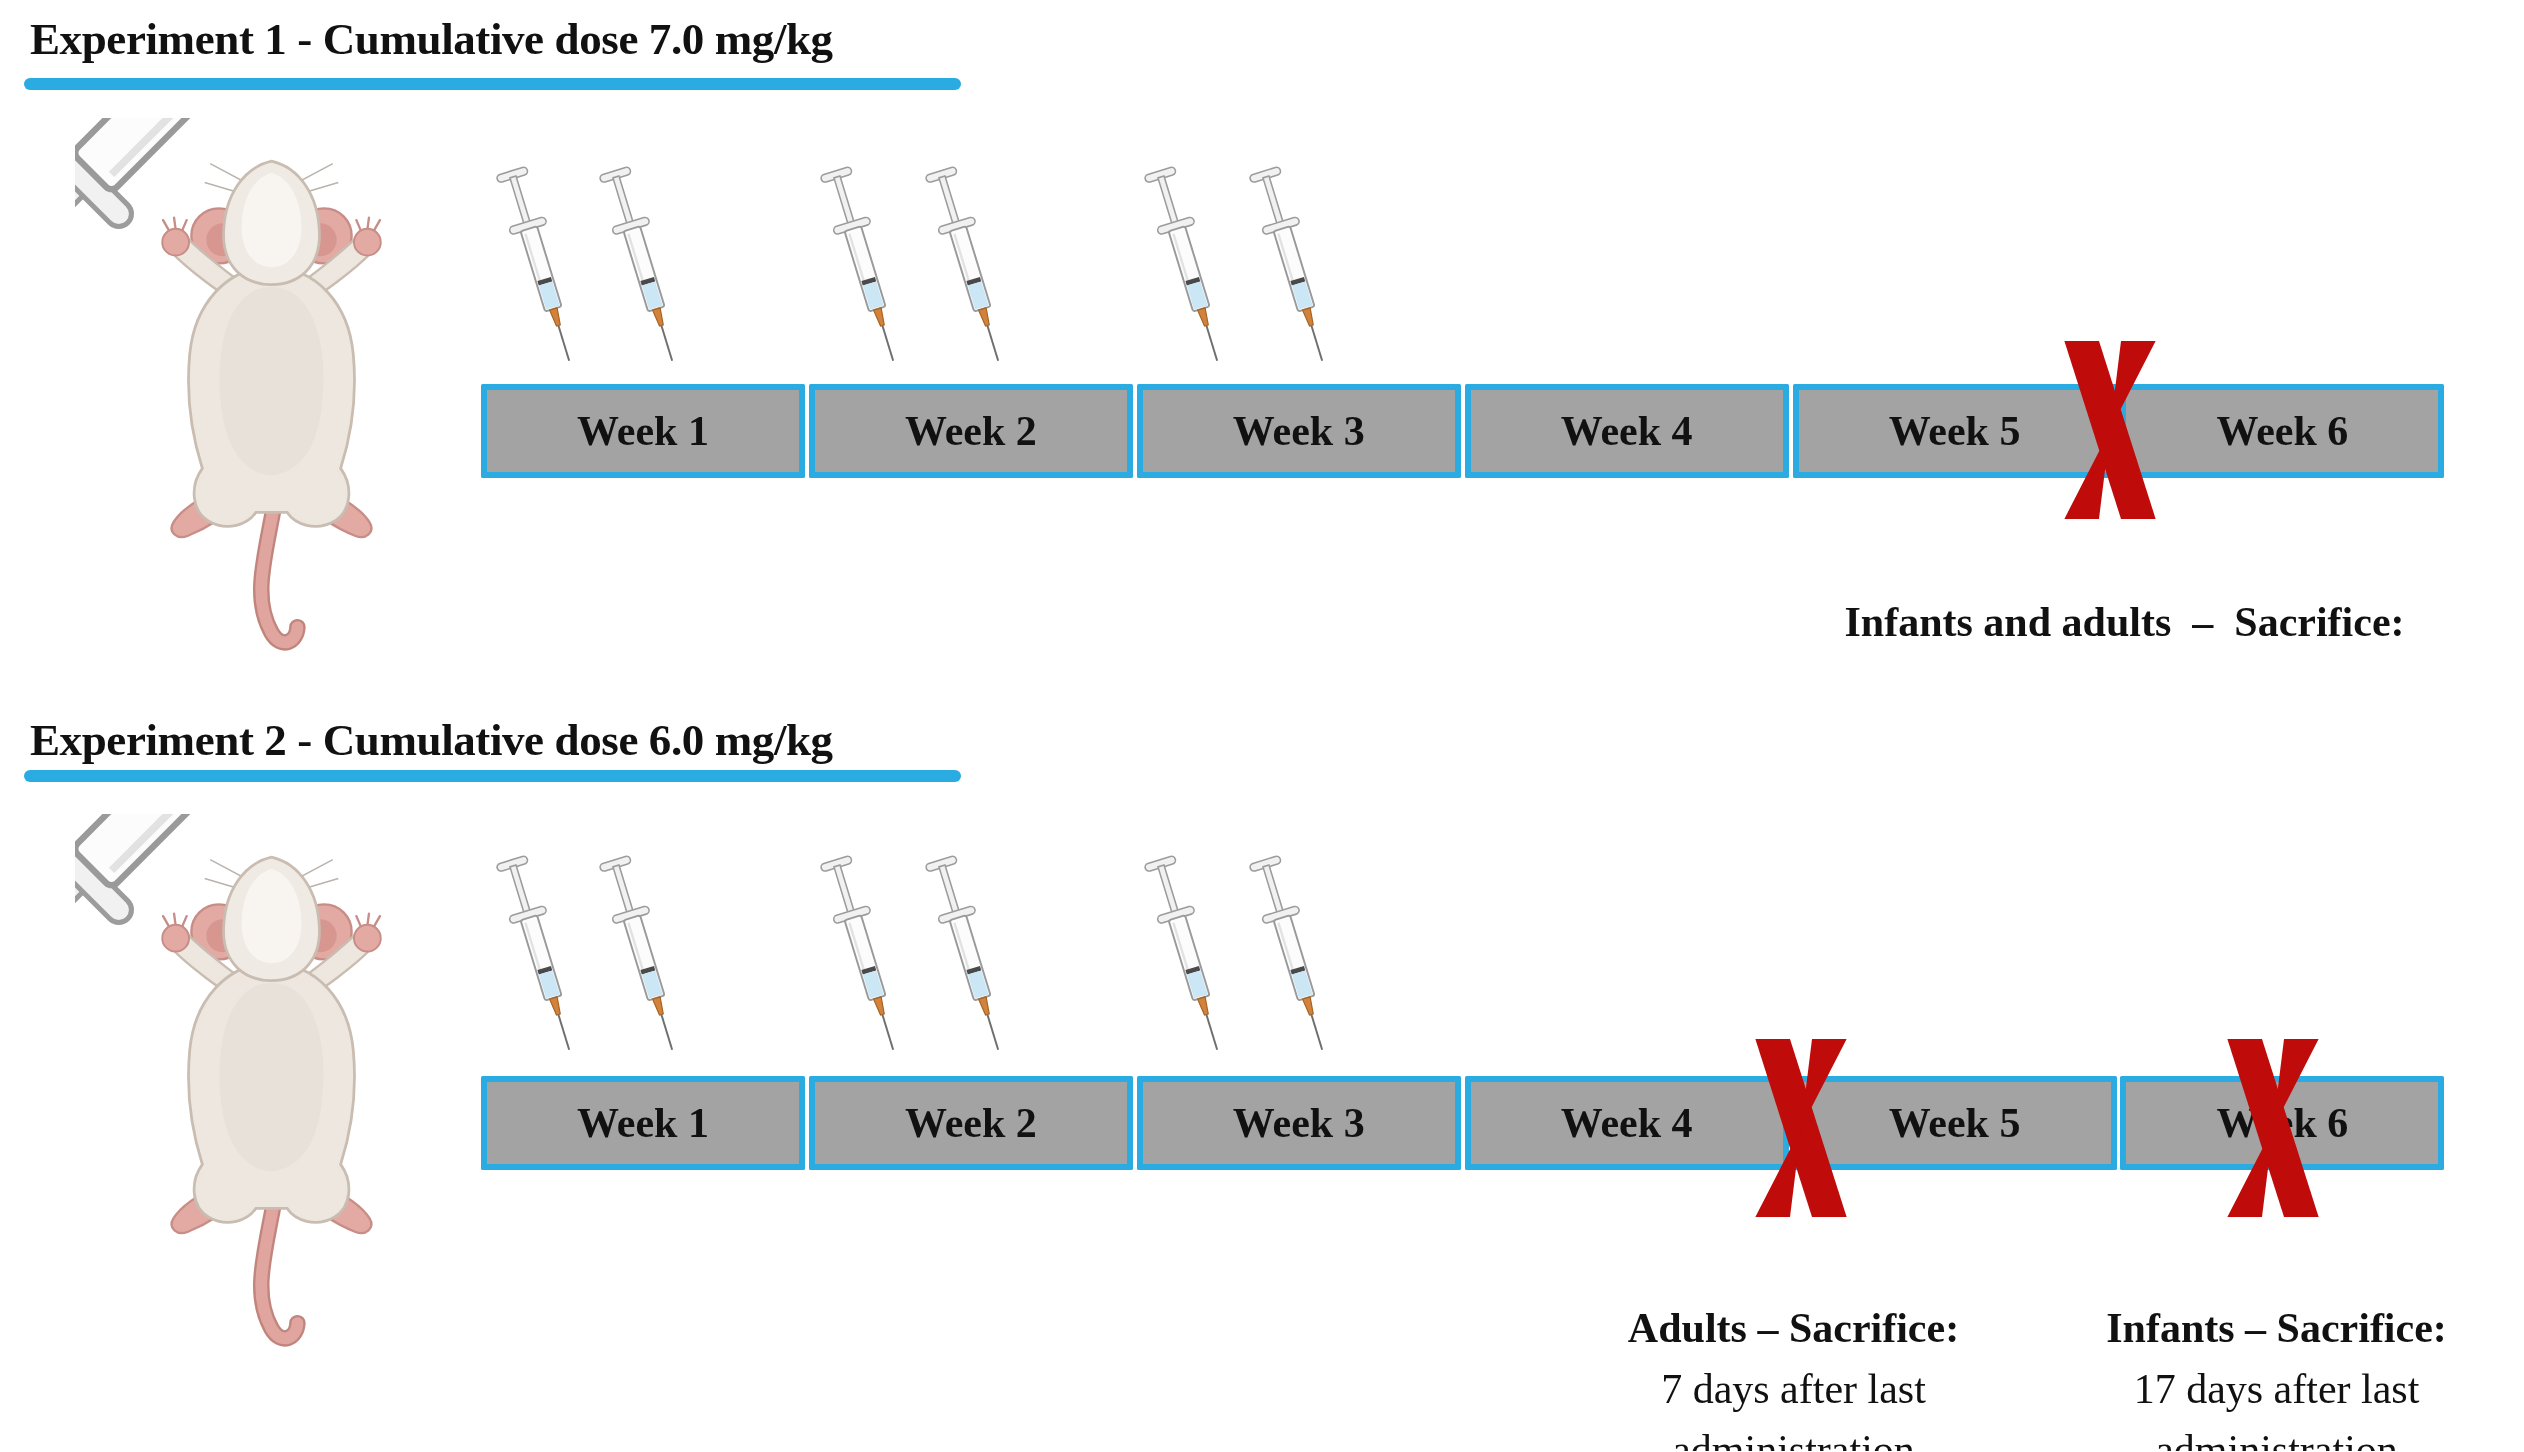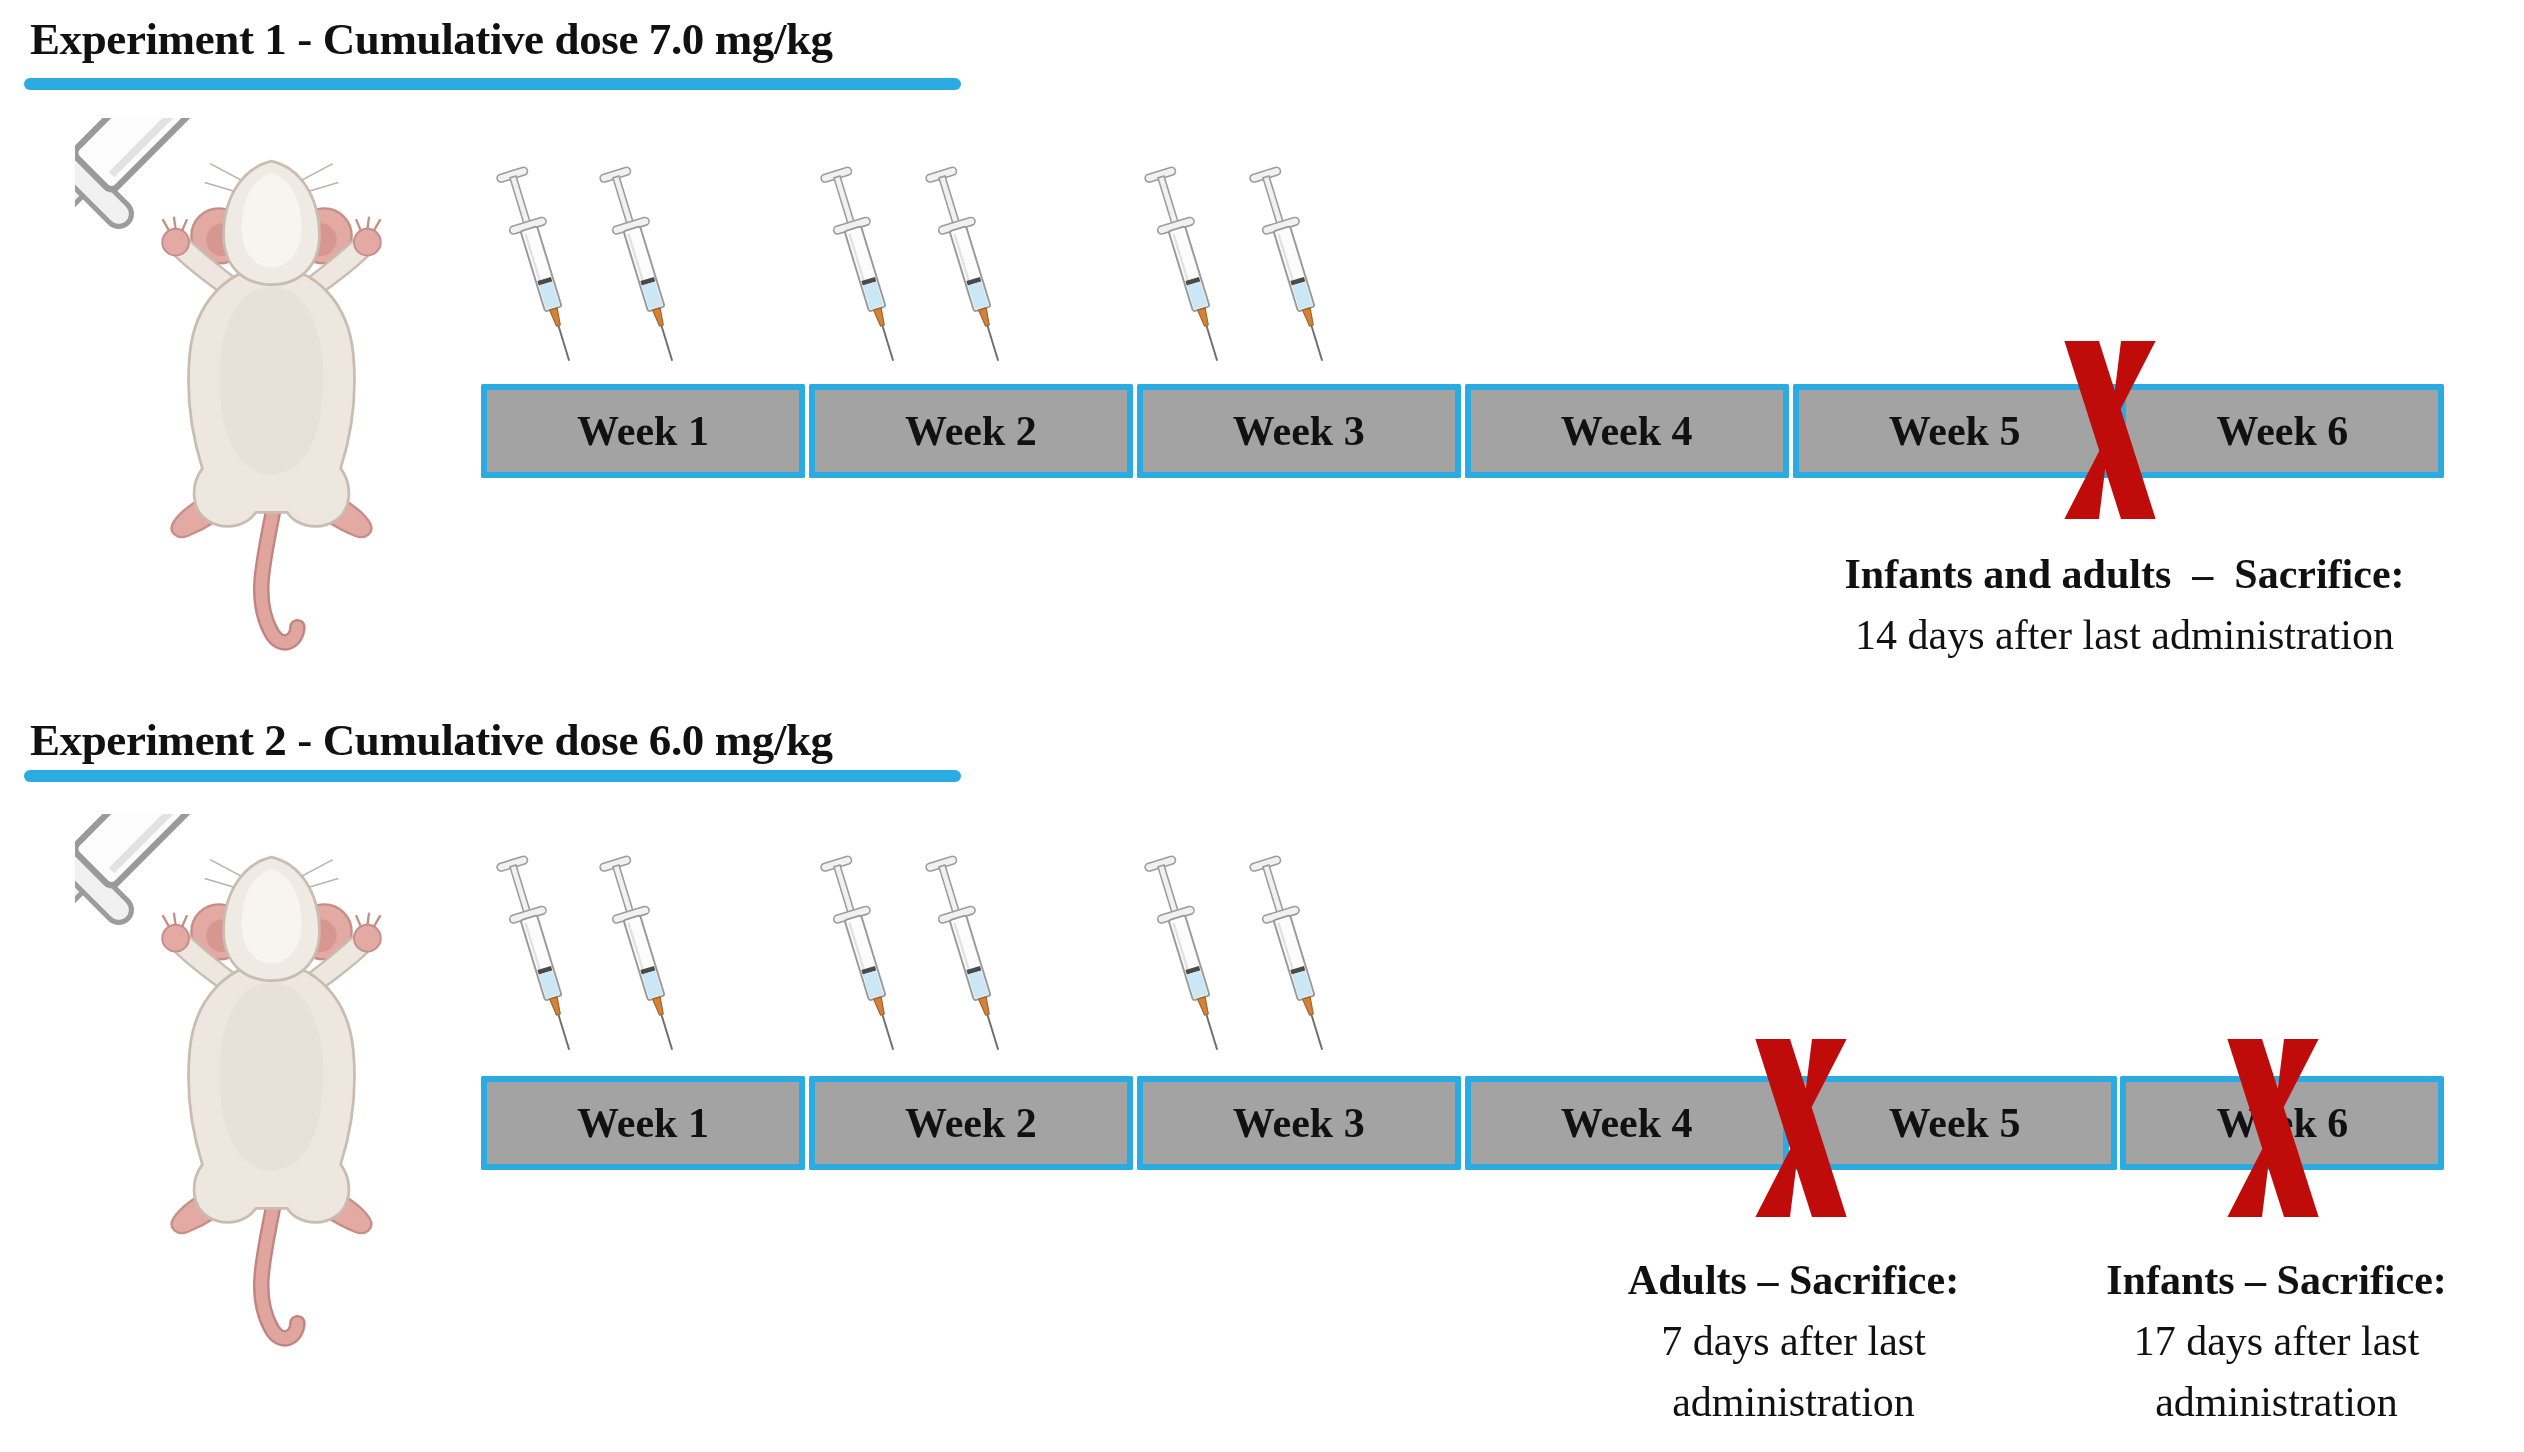--- a/index.html
+++ b/index.html
@@ -72,20 +72,21 @@
     height:178px;
     color:var(--red);
     z-index:5;
   }
   .note{
     position:absolute;
     text-align:center;
     font-size:42px;
     line-height:61px;
     white-space:nowrap;
+    margin-top:48px;
   }
   .note .heading{font-weight:700;}
   .note1{left:1771px;top:544px;width:707px;}
   .note2a{left:1534px;top:1250px;width:519px;text-align:center;}
   .note2b{left:2017px;top:1250px;width:519px;}
   .defs-hidden{position:absolute;width:0;height:0;overflow:hidden;}
 </style>
 </head>
 <body>
 
@@ -189,21 +190,20 @@
     <div class="week-box">Week 5</div>
     <div class="week-box">Week 6</div>
   </div>
 
   <svg class="cross" style="left:2051px;top:341px;" viewBox="0 0 150 226">
       <use href="#xmark"></use>
     </svg>
 
   <div class="note note1">
     <div class="heading">Infants and adults &nbsp;–&nbsp; Sacrifice:</div>
-    <div>14 days after last administration</div>
   </div>
 
   <div class="exp-title" style="top:714px;">Experiment 2 - Cumulative dose 6.0 mg/kg</div>
   <div class="title-underline" style="top:770px;"></div>
 
   <svg class="mouse-wrap" style="top:814px;" viewBox="0 0 500 700">
     <use href="#mouse-art"></use>
   </svg>
 
   <svg class="syr" style="left:509px;top:854px;" viewBox="0 0 80 260">

